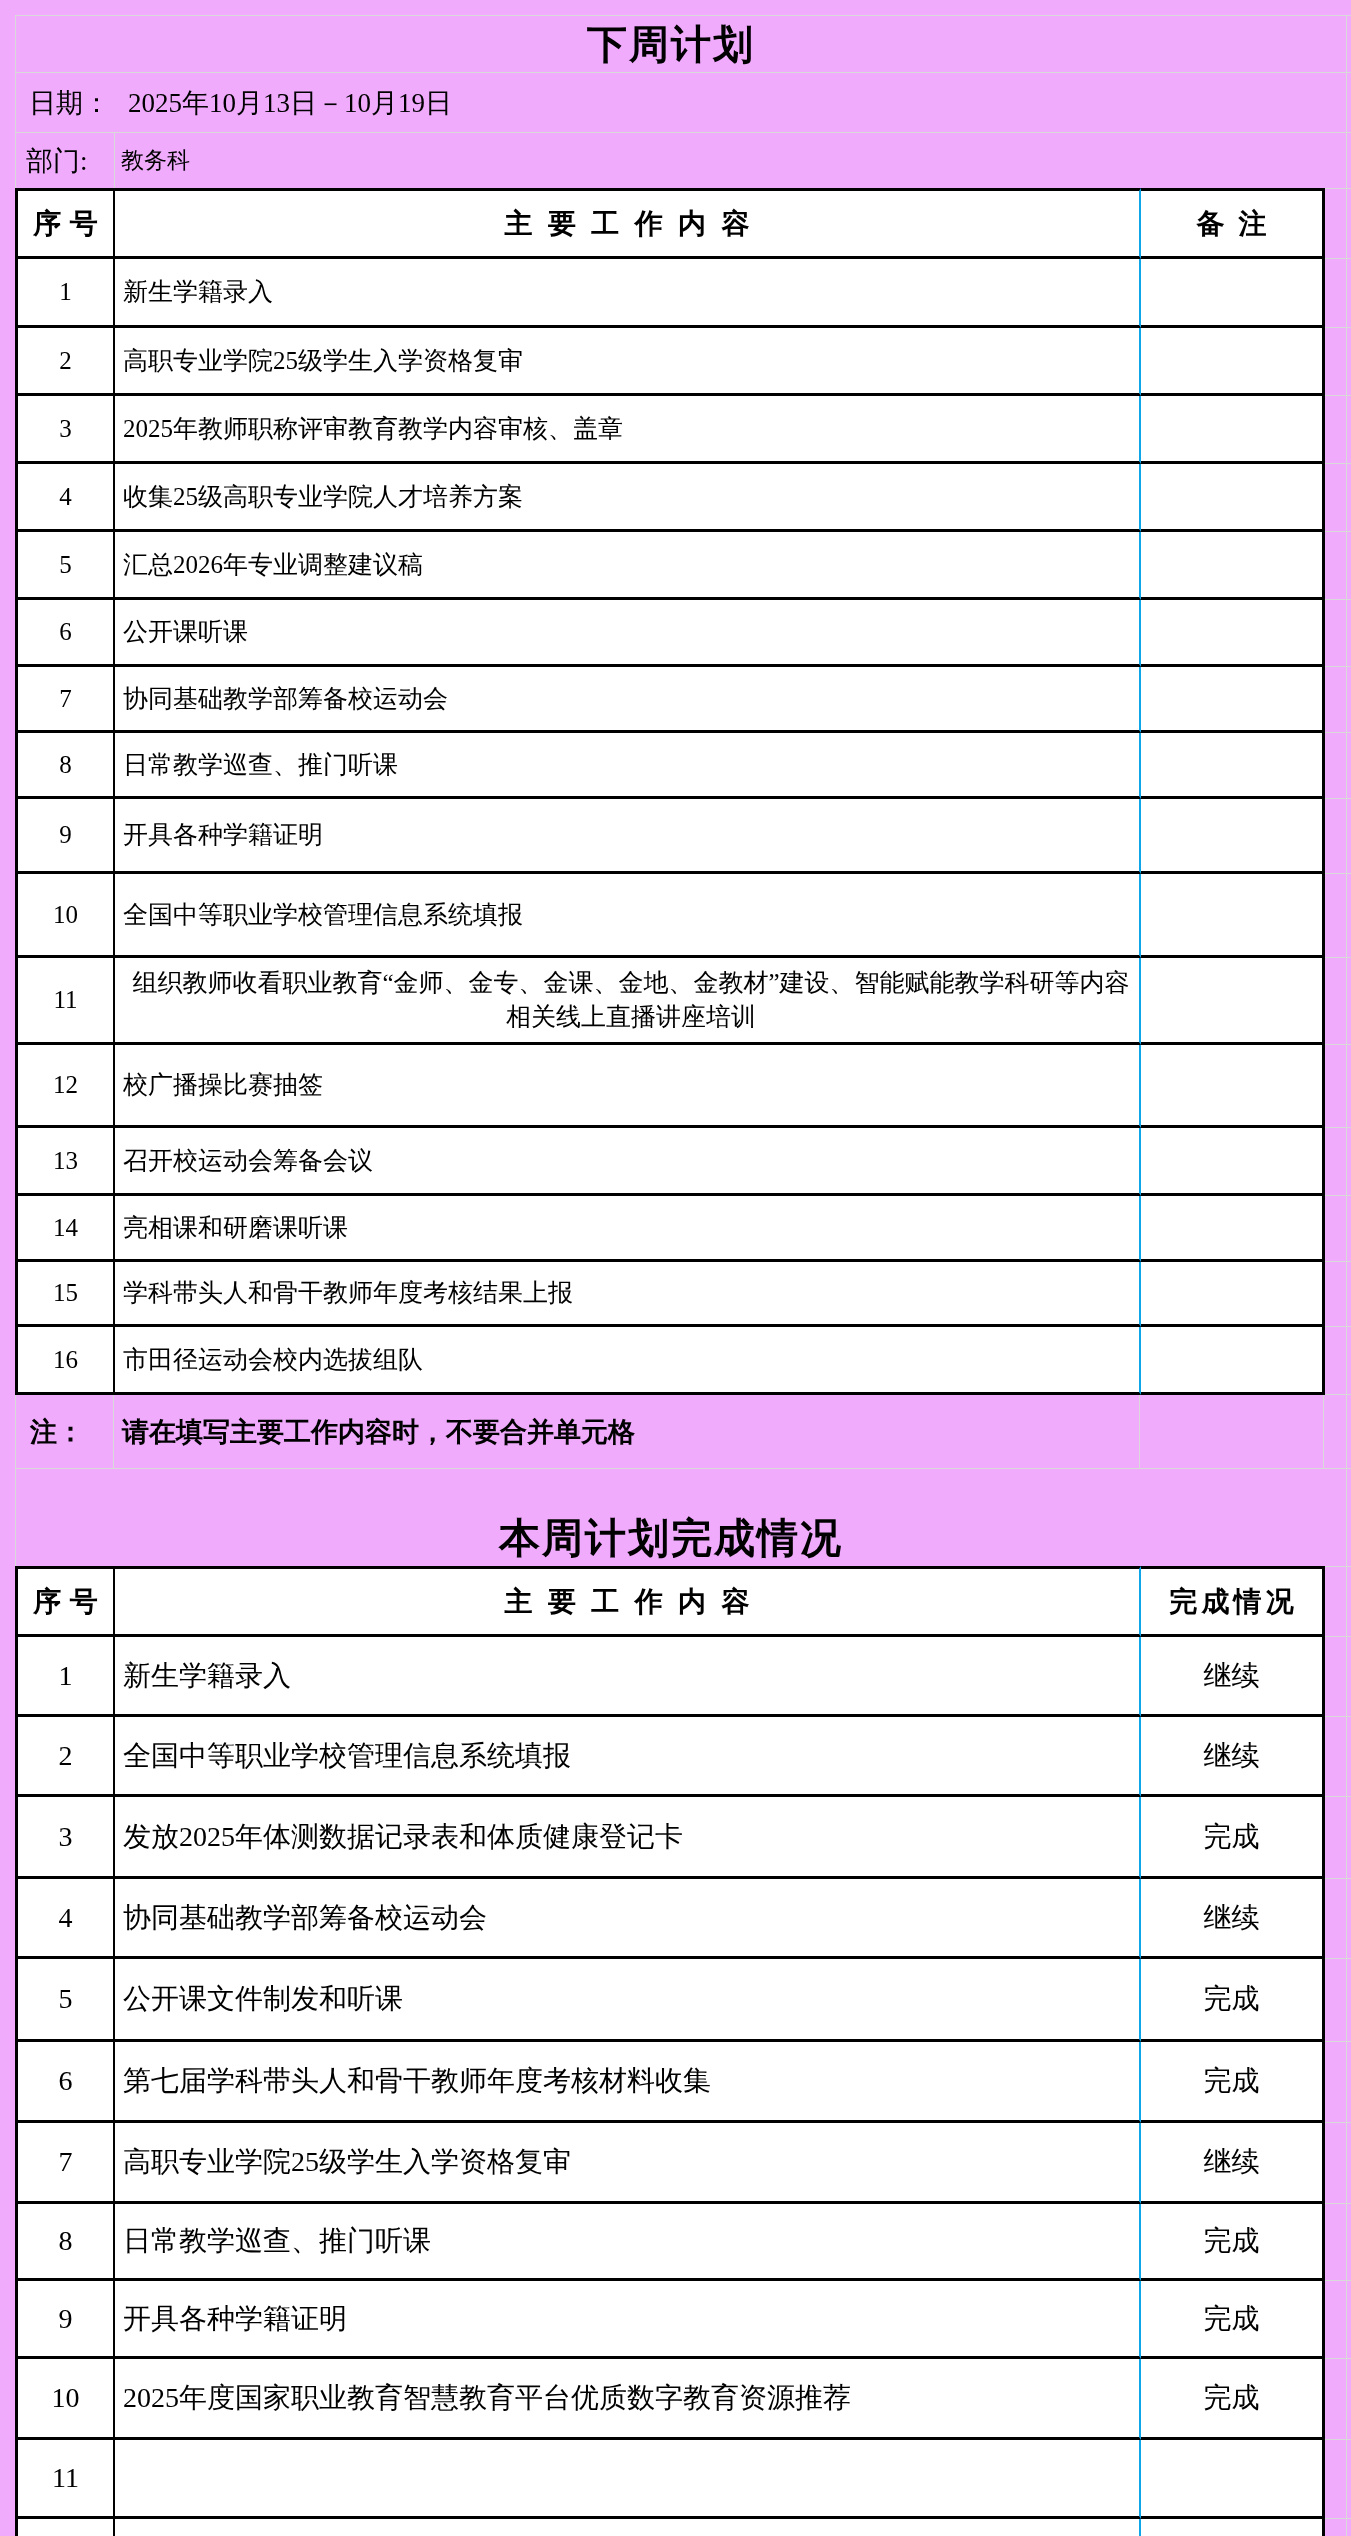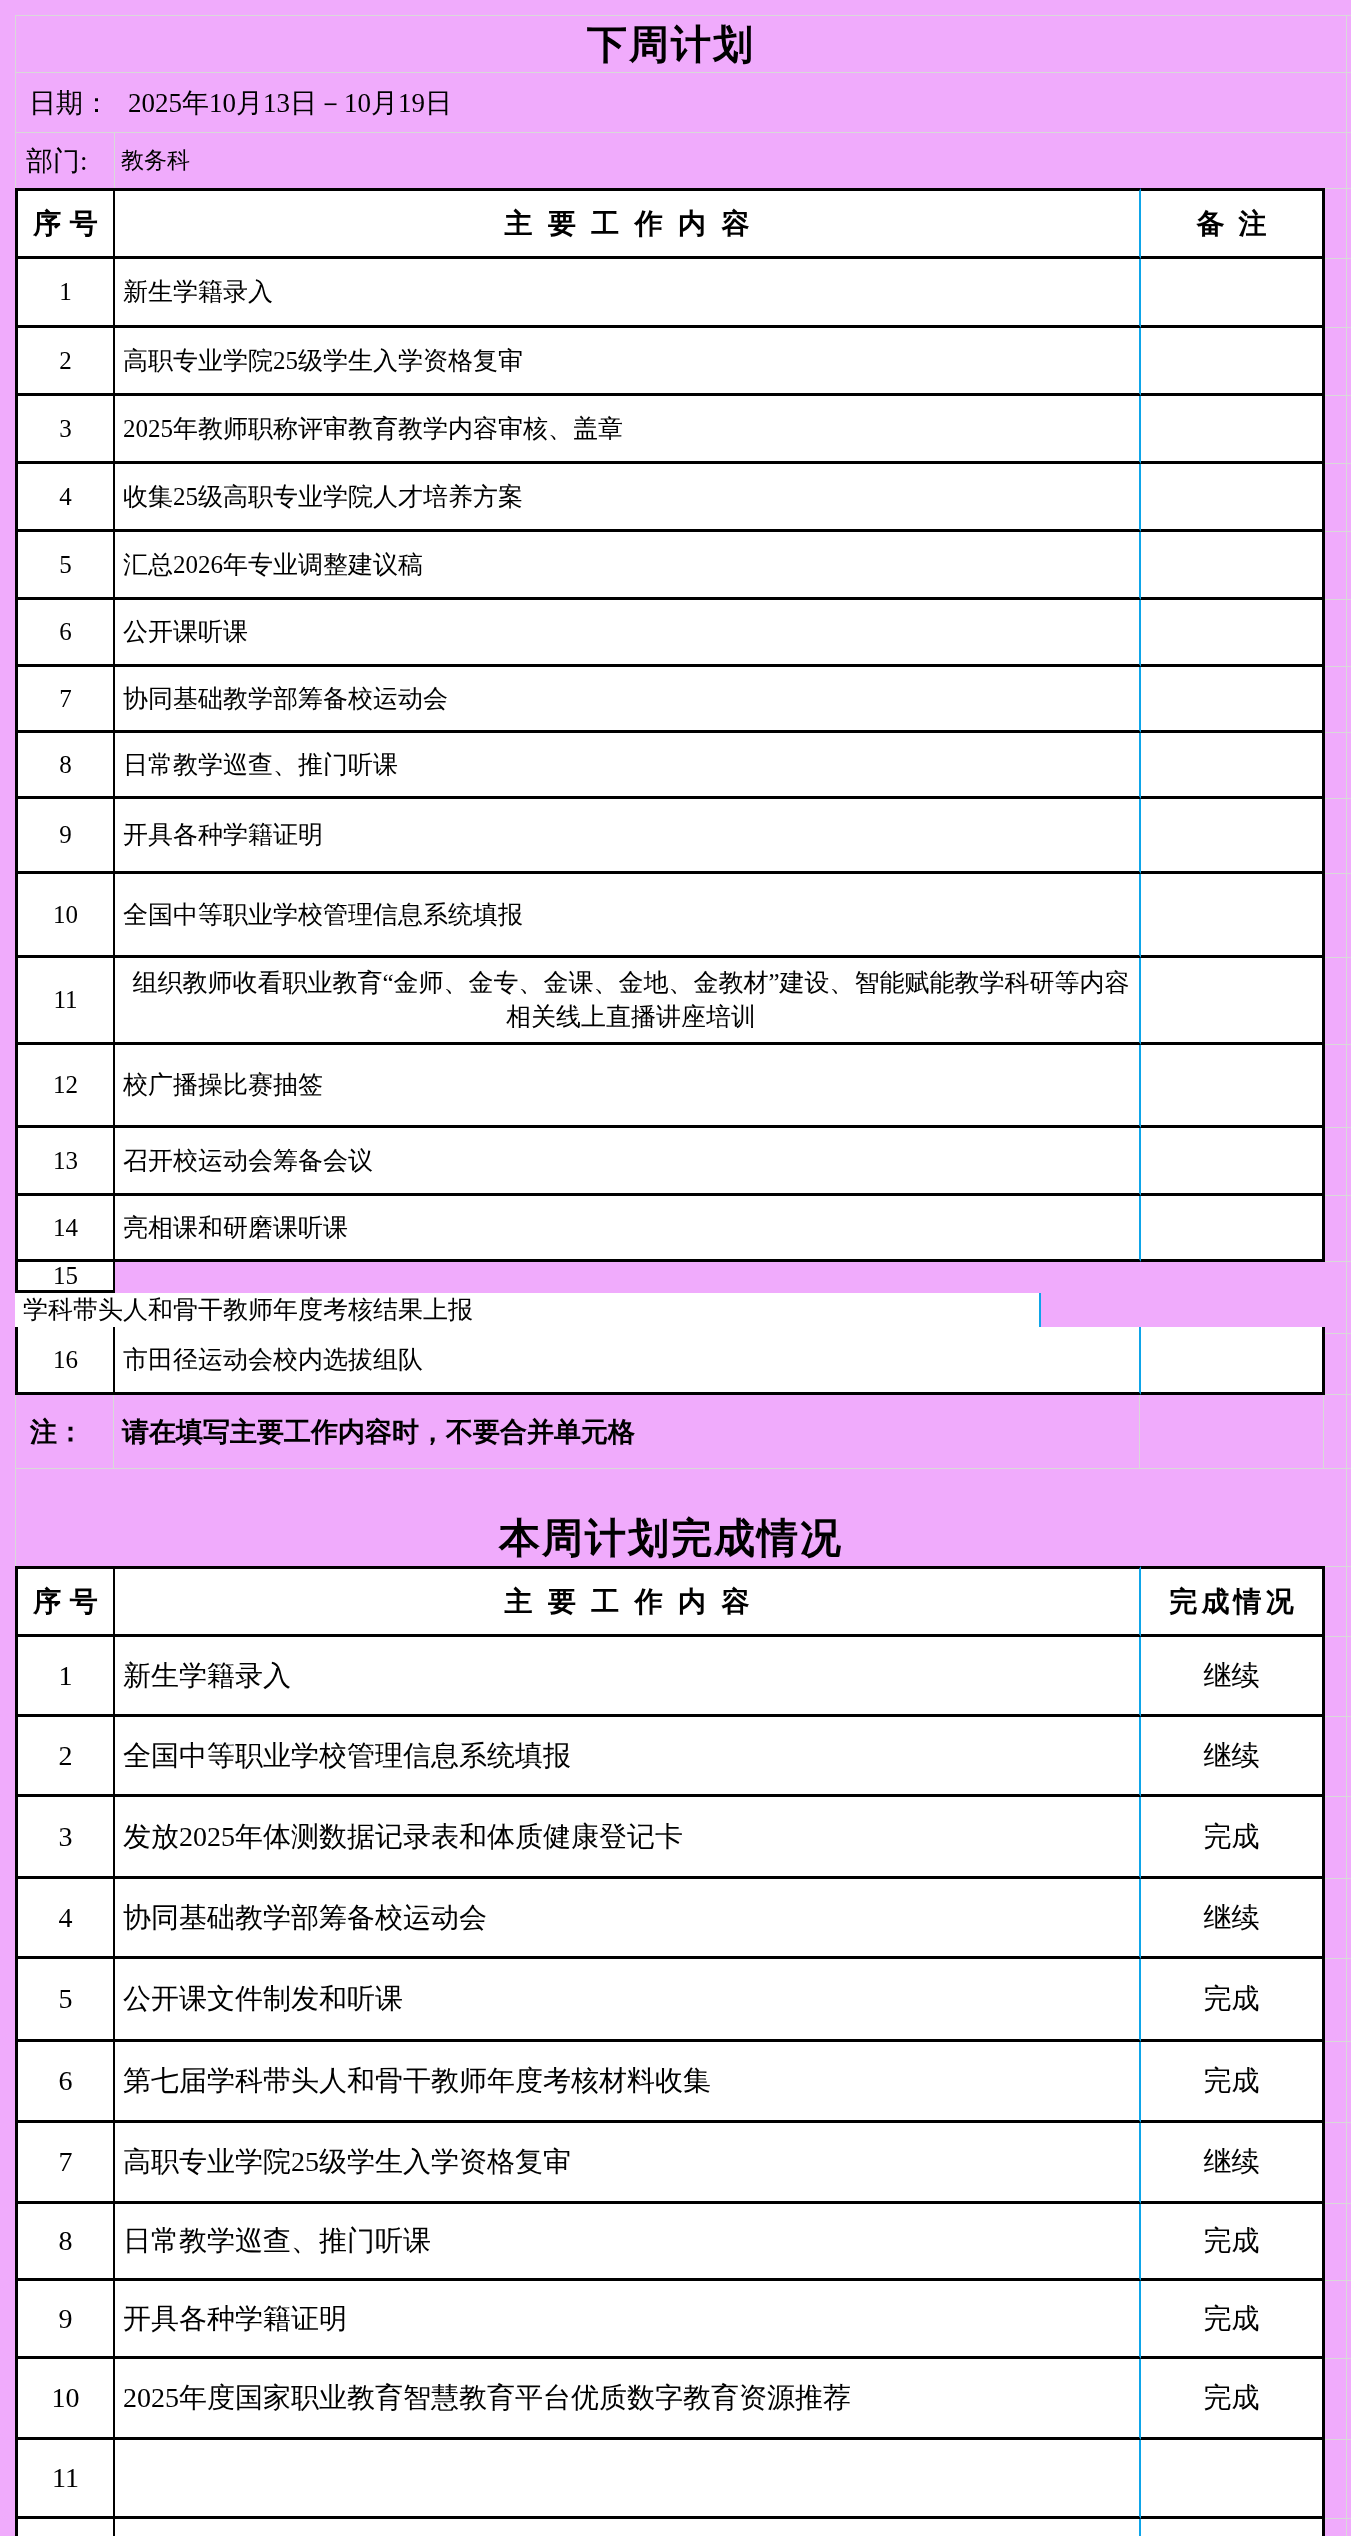--- a/index.html
+++ b/index.html
@@ -221,21 +221,21 @@
           <div class="t-row" style="height: 66px;">
             <div class="c c-serial">
               <span>14</span>
             </div>
             <div class="c c-main">
               <span>亮相课和研磨课听课</span>
             </div>
             <div class="c c-third"></div>
             <div class="c-gutter"></div>
           </div>
-          <div class="t-row" style="height: 65px; flex-direction: column;">
+          <div class="t-row" style="height: 65px;">
             <div class="c c-serial">
               <span>15</span>
             </div>
             <div class="c c-main">
               <span>学科带头人和骨干教师年度考核结果上报</span>
             </div>
             <div class="c c-third"></div>
             <div class="c-gutter"></div>
           </div>
           <div class="t-row" style="height: 68px;">

